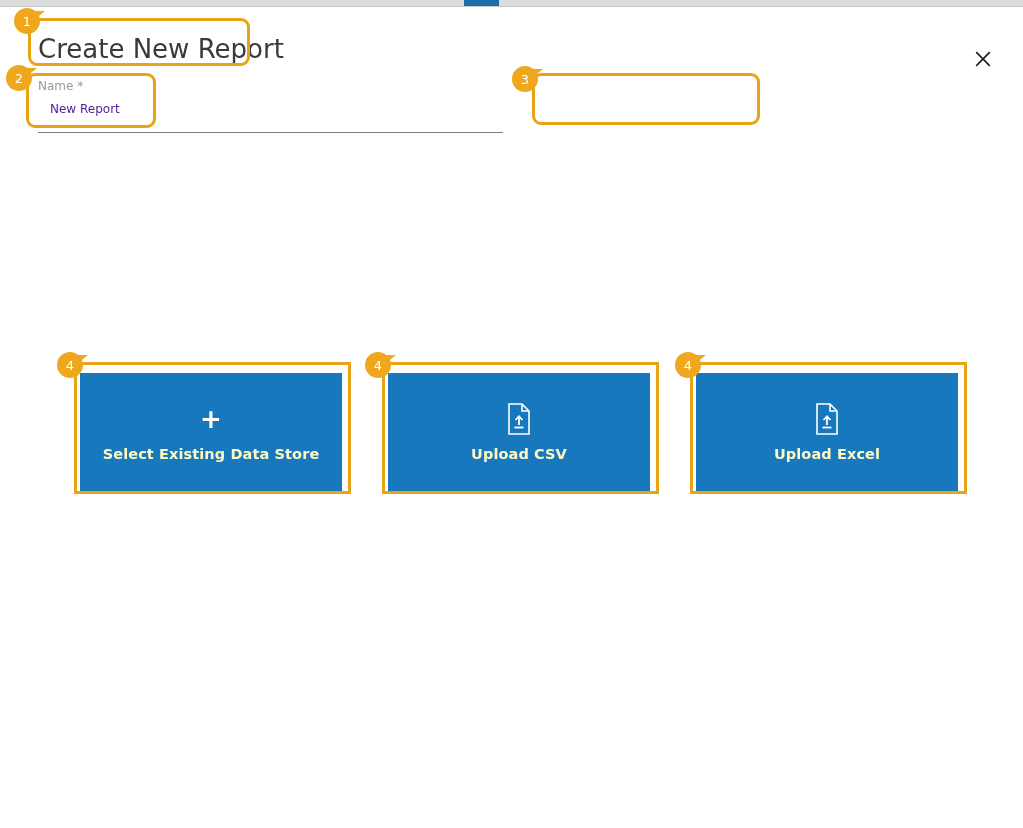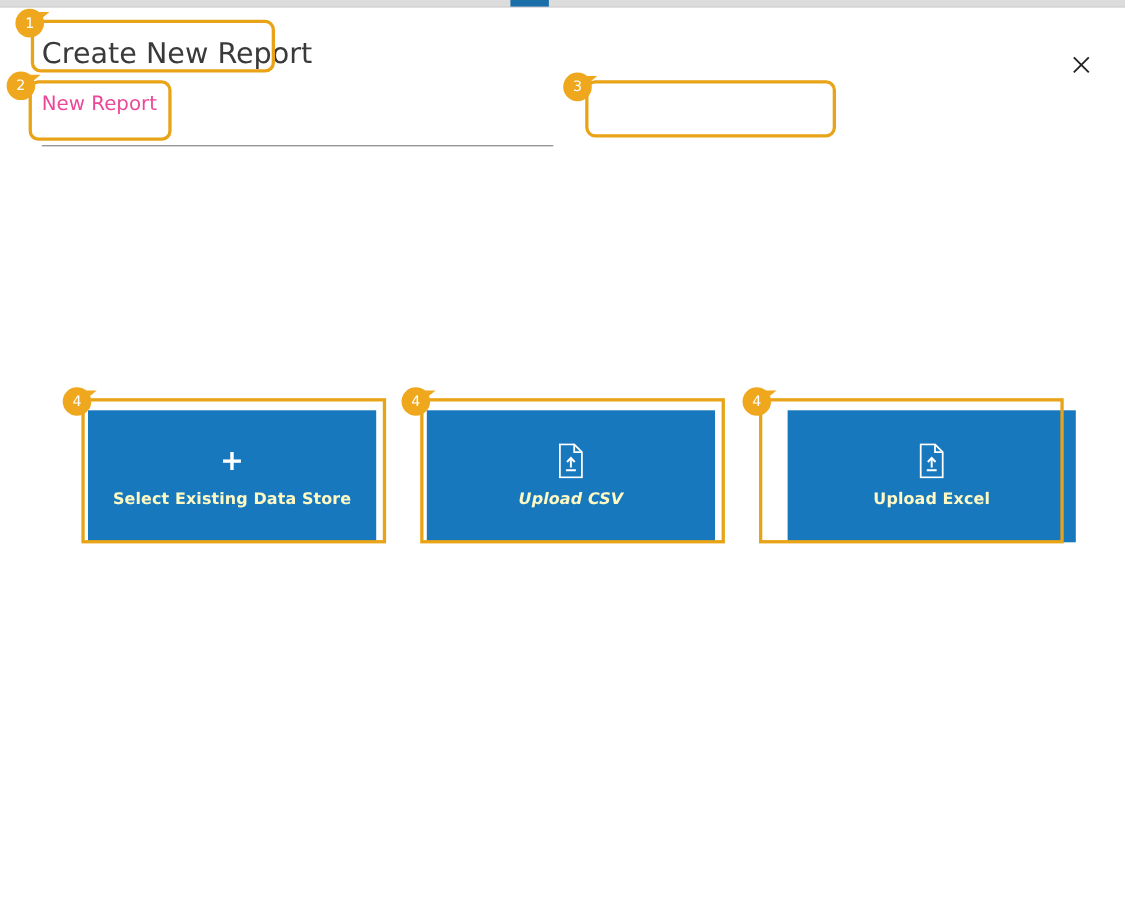--- a/index.html
+++ b/index.html
@@ -77,26 +77,27 @@
   }
   .field .field-label {
     font-size: 12px;
     line-height: 14px;
     color: #9a9a9a;
     font-weight: 400;
     display: block;
     white-space: nowrap;
   }
   .field .field-value {
-    font-size: 18px;
+    font-size: 12px;
     line-height: 24px;
-    color: #ec4899;
+    color: #4c1d95;
     display: block;
     white-space: nowrap;
     margin-top: 4px;
+    margin-left: 12px;
   }
   .field .field-underline {
     position: absolute;
     left: 0;
     bottom: 0;
     height: 1px;
     background: #7d7d7d;
   }
 
   #field-name {
@@ -161,22 +162,22 @@
   .choice-card .choice-label {
     font-size: 14.5px;
     line-height: 20px;
     font-weight: 600;
     letter-spacing: .1px;
     color: #fef9c3;
     white-space: nowrap;
   }
 
   #choice-datastore { left: 80px;  width: 262px; }
-  #choice-csv       { left: 388px; width: 262px; font-style: italic; }
-  #choice-excel     { left: 716px; width: 262px; }
+  #choice-csv       { left: 388px; width: 262px; }
+  #choice-excel     { left: 696px; width: 262px; }
 
   
   .anno-box {
     position: absolute;
     border: 3px solid #e8a317;
     box-sizing: border-box;
     pointer-events: none;
   }
   .anno-box.rounded { border-radius: 9px; background: transparent; }
   .anno-box.square  { border-radius: 0; }
@@ -248,20 +249,21 @@
 
   <div class="close-button">
     <span>
       <svg width="20" height="20" viewBox="0 0 20 20" aria-hidden="true">
         <path d="M3.2 3.2 L16.8 16.8 M16.8 3.2 L3.2 16.8" stroke="#222222" stroke-width="1.7" stroke-linecap="butt" fill="none"></path>
       </svg>
     </span>
   </div>
 
   <div class="field" id="field-name">
+    <span class="field-label">Name *</span>
     <span class="field-value" title="Name *">New Report</span>
     <div class="field-underline"></div>
   </div>
 
 
   <div class="choice-row">
 
     <div class="choice-card" id="choice-datastore">
       <span class="choice-icon">
         <span class="choice-plus">+</span>

